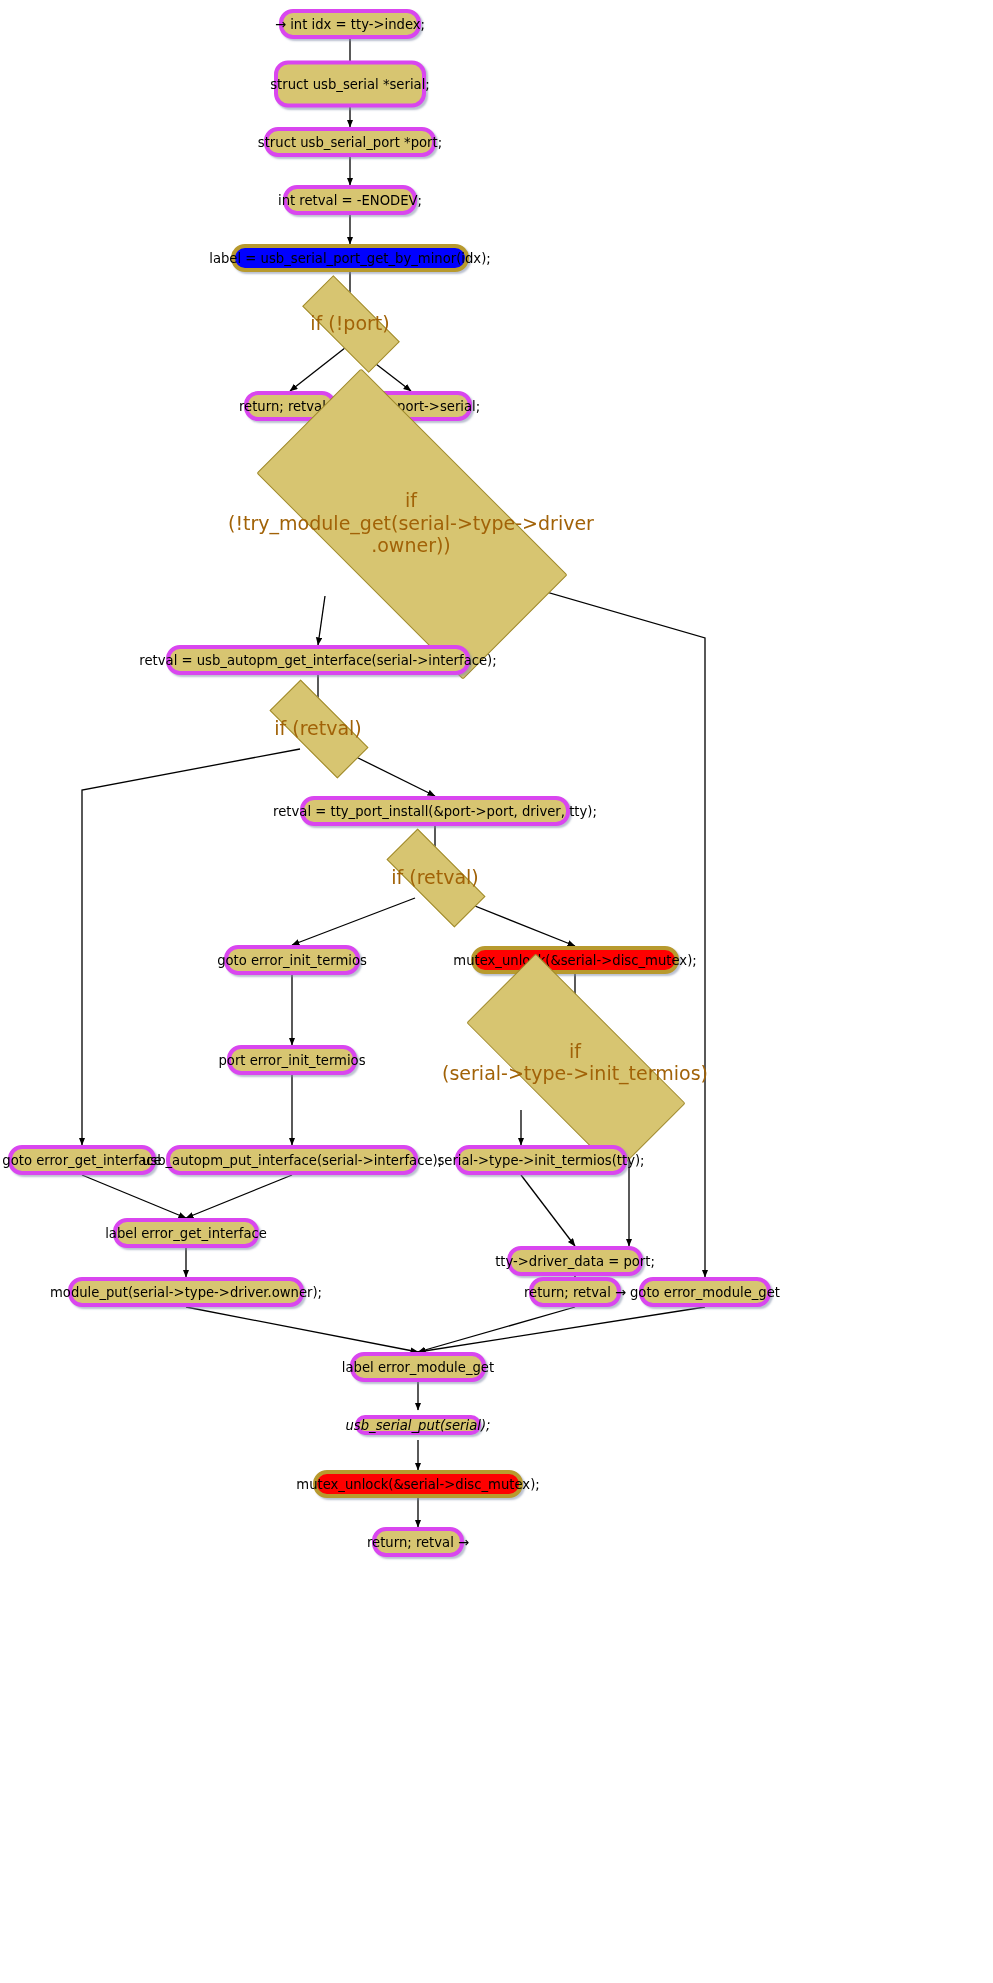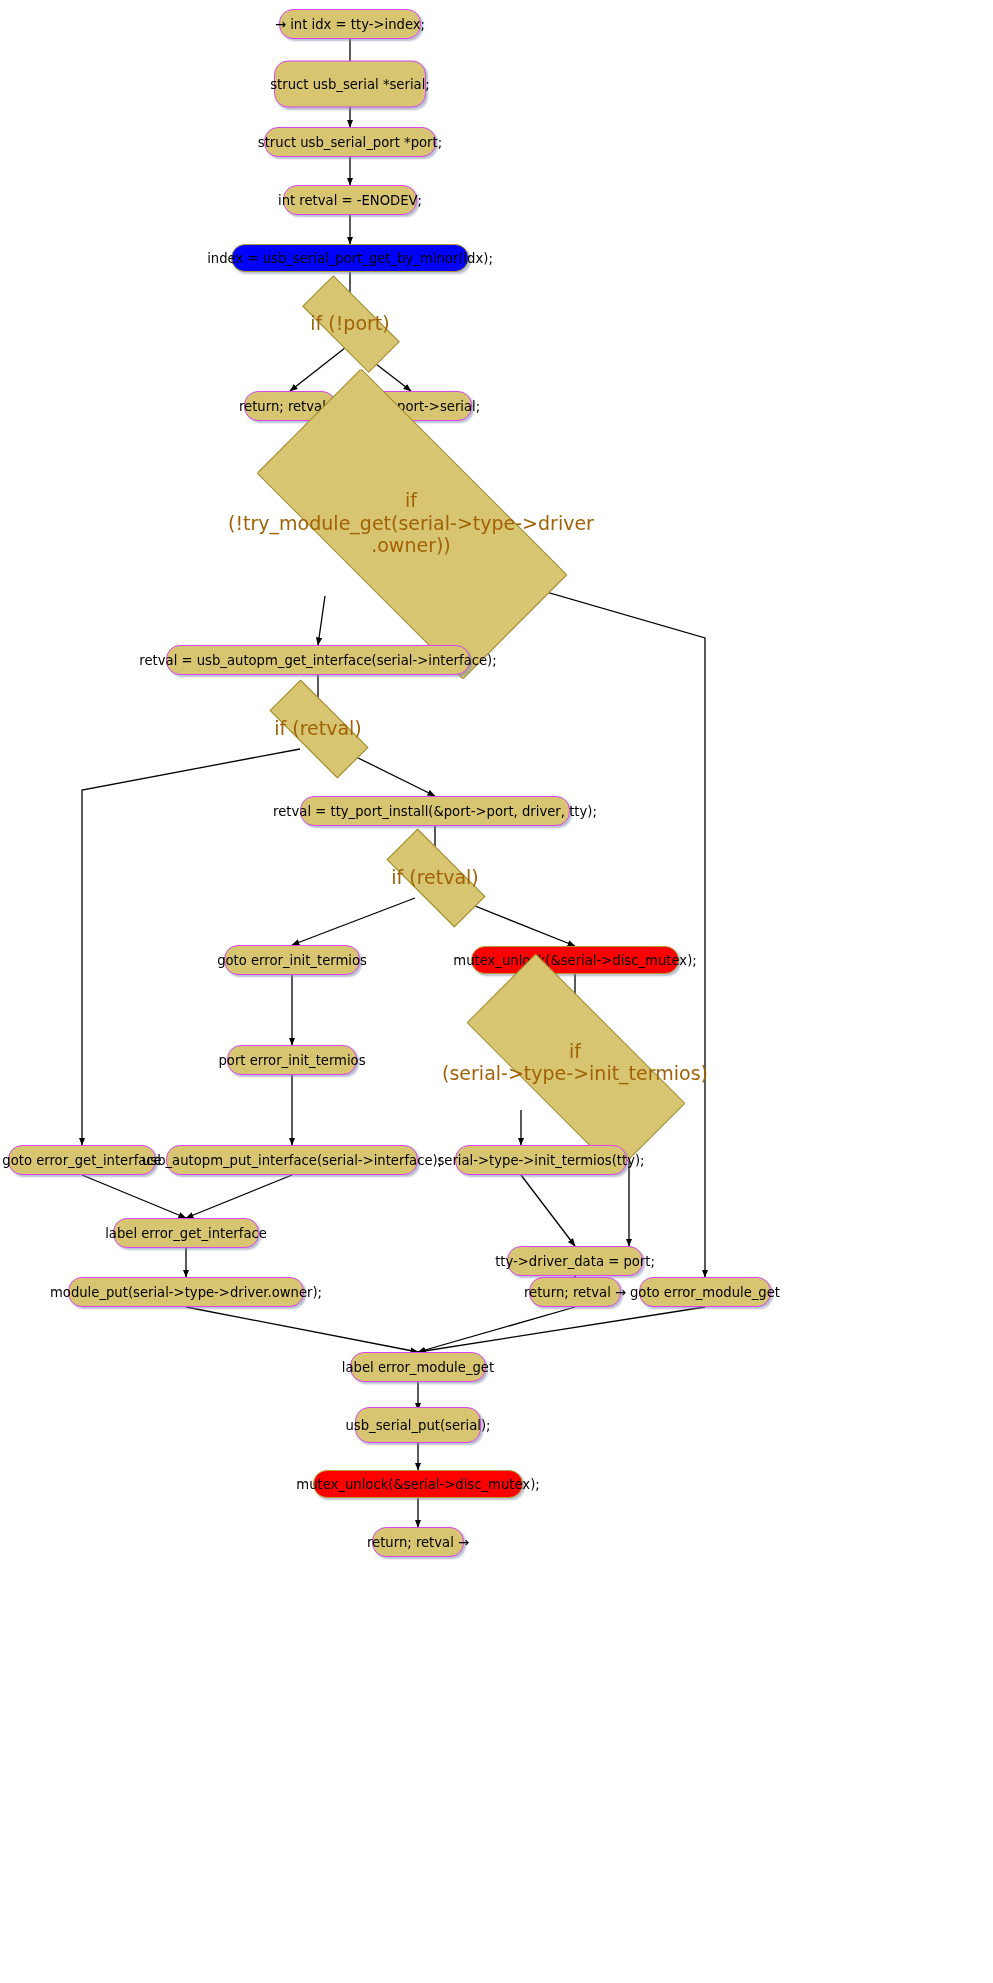--- a/index.html
+++ b/index.html
@@ -4,21 +4,21 @@
 <style>
   html,body{margin:0;padding:0;background:#ffffff;}
   body{width:993px;height:1983px;position:relative;
        font-family:"DejaVu Sans","Liberation Sans",sans-serif;}
   #canvas{position:absolute;inset:0;width:993px;height:1983px;}
   svg.edges{position:absolute;left:0;top:0;width:993px;height:1983px;overflow:visible;}
 
   .node{position:absolute;box-sizing:border-box;display:flex;align-items:center;
         justify-content:center;text-align:center;white-space:pre;
         transform:translate(-50%,-50%);}
-  .proc{border-radius:14px;border:1px solid #d946ef;
+  .proc{border-radius:14px;border:4px solid #d946ef;
         background:#d7c571;color:#000;font-size:13.2px;padding:0 16px;
         box-shadow:2px 2px 2px rgba(130,140,170,.55);}
   .proc.blue{background:#0000ff;border-color:#b89a2e;color:#000;}
   .proc.red{background:#ff0000;border-color:#b89a2e;color:#000;}
 
   .diamond{color:#a16207;font-size:19px;line-height:1.18;text-align:center;}
   .diamond .dshape{position:absolute;left:0;top:0;width:100%;height:100%;
         background:#d7c571;border:1px solid #a08a2c;
         transform:rotate(45deg);}
   .diamond .dtext{position:relative;z-index:2;}
@@ -67,21 +67,21 @@
         <polyline points="418,1382 418,1410" fill="none" stroke="#000000" stroke-width="1.3" marker-end="url(#arrow)"></polyline>
         <polyline points="418,1440 418,1470" fill="none" stroke="#000000" stroke-width="1.3" marker-end="url(#arrow)"></polyline>
         <polyline points="418,1498 418,1527" fill="none" stroke="#000000" stroke-width="1.3" marker-end="url(#arrow)"></polyline>
       </g>
   </svg>
   <div id="node-layer">
       <div class="node proc" style="left: 350px; top: 24px; width: 142px; height: 30px;"><span>→ int idx = tty-&gt;index;</span></div>
       <div class="node proc" style="left: 350px; top: 84px; width: 152px; height: 47px;"><span>struct usb_serial *serial;</span></div>
       <div class="node proc" style="left: 350px; top: 142px; width: 172px; height: 30px;"><span>struct usb_serial_port *port;</span></div>
       <div class="node proc" style="left: 350px; top: 200px; width: 134px; height: 30px;"><span>int retval = -ENODEV;</span></div>
-      <div class="node proc blue" style="left: 350px; top: 258px; width: 238px; height: 28px;"><span>index = usb_serial_port_get_by_minor(idx);</span></div>
+      <div class="node proc blue" style="left: 350px; top: 258px; width: 238px; height: 28px;"><span>label = usb_serial_port_get_by_minor(idx);</span></div>
       <div class="node diamond" style="left: 350px; top: 323px; width: 92px; height: 42px;"><div class="dshape"></div><div class="dtext">if (!port)</div></div>
       <div class="node proc" style="left: 290px; top: 406px; width: 92px; height: 30px;"><span>return; retval →</span></div>
       <div class="node proc" style="left: 411px; top: 406px; width: 122px; height: 30px;"><span>serial = port-&gt;serial;</span></div>
       <div class="node diamond big" style="left: 411px; top: 523px; width: 290px; height: 146px;"><div class="dshape"></div><div class="dtext">if
 (!try_module_get(serial-&gt;type-&gt;driver
 .owner))</div></div>
       <div class="node proc" style="left: 318px; top: 660px; width: 304px; height: 30px;"><span>retval = usb_autopm_get_interface(serial-&gt;interface);</span></div>
       <div class="node diamond" style="left: 318px; top: 728px; width: 94px; height: 42px;"><div class="dshape"></div><div class="dtext">if (retval)</div></div>
       <div class="node proc" style="left: 435px; top: 811px; width: 270px; height: 30px;"><span>retval = tty_port_install(&amp;port-&gt;port, driver, tty);</span></div>
       <div class="node diamond" style="left: 435px; top: 877px; width: 94px; height: 42px;"><div class="dshape"></div><div class="dtext">if (retval)</div></div>
@@ -92,17 +92,17 @@
 (serial-&gt;type-&gt;init_termios)</div></div>
       <div class="node proc" style="left: 82px; top: 1160px; width: 148px; height: 30px;"><span>goto error_get_interface</span></div>
       <div class="node proc" style="left: 292px; top: 1160px; width: 252px; height: 30px;"><span>usb_autopm_put_interface(serial-&gt;interface);</span></div>
       <div class="node proc" style="left: 521px; top: 1160px; width: 172px; height: 30px; margin-left: 20px;"><span>serial-&gt;type-&gt;init_termios(tty);</span></div>
       <div class="node proc" style="left: 186px; top: 1233px; width: 146px; height: 30px;"><span>label error_get_interface</span></div>
       <div class="node proc" style="left: 575px; top: 1261px; width: 136px; height: 30px;"><span>tty-&gt;driver_data = port;</span></div>
       <div class="node proc" style="left: 186px; top: 1292px; width: 236px; height: 30px;"><span>module_put(serial-&gt;type-&gt;driver.owner);</span></div>
       <div class="node proc" style="left: 575px; top: 1292px; width: 92px; height: 30px;"><span>return; retval →</span></div>
       <div class="node proc" style="left: 705px; top: 1292px; width: 132px; height: 30px;"><span>goto error_module_get</span></div>
       <div class="node proc" style="left: 418px; top: 1367px; width: 136px; height: 30px;"><span>label error_module_get</span></div>
-      <div class="node proc" style="left: 418px; top: 1425px; width: 126px; height: 36px;"><span>usb_serial_put(serial);</span></div>
+      <div class="node proc" style="left: 418px; top: 1425px; width: 126px; height: 20px; font-style: italic;"><span>usb_serial_put(serial);</span></div>
       <div class="node proc red" style="left: 418px; top: 1484px; width: 210px; height: 28px;"><span>mutex_unlock(&amp;serial-&gt;disc_mutex);</span></div>
       <div class="node proc" style="left: 418px; top: 1542px; width: 92px; height: 30px;"><span>return; retval →</span></div>
     </div>
 </div>
 
 </body></html>

